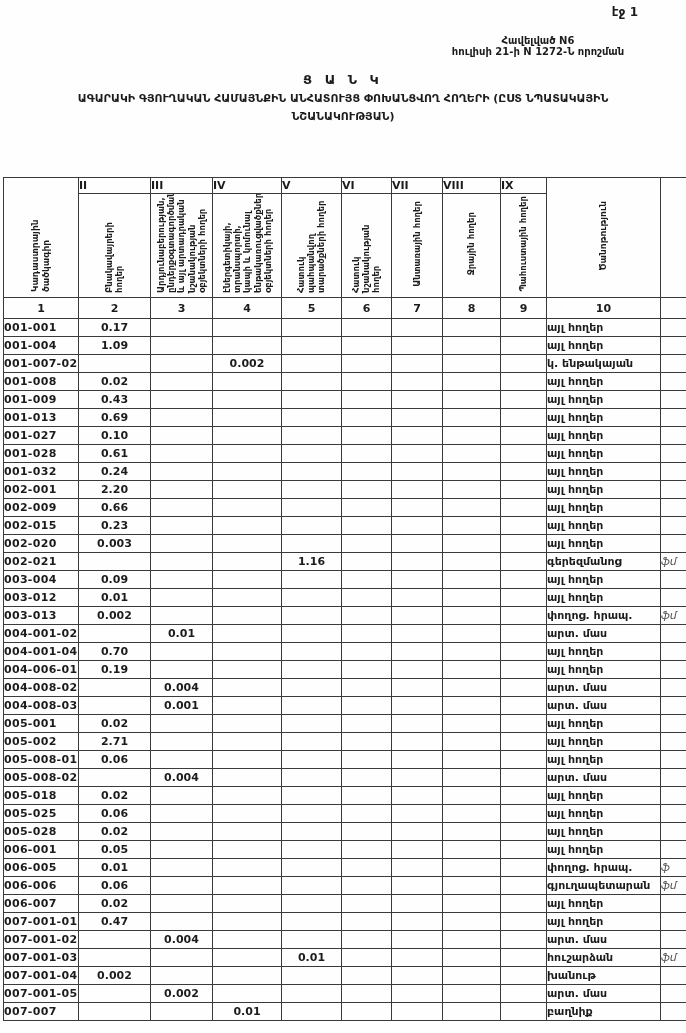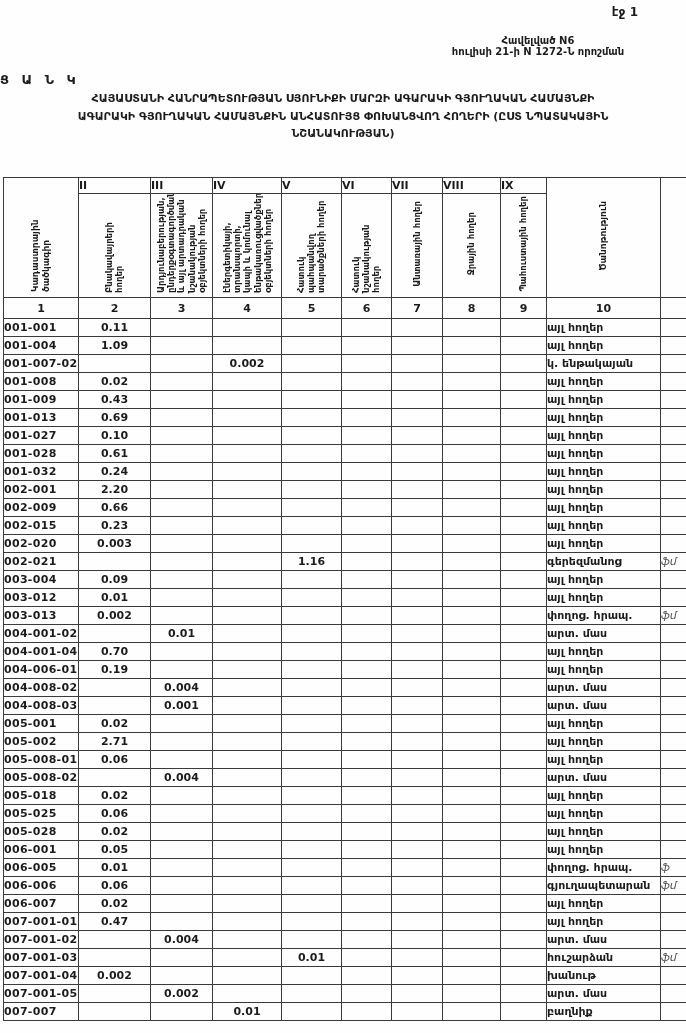--- a/index.html
+++ b/index.html
@@ -14,21 +14,21 @@
   .page-label{
     position:absolute;top:5px;right:48px;
     font-size:12px;font-weight:bold;
   }
   .appendix{
     position:absolute;top:36px;left:392px;width:292px;
     text-align:center;font-size:10px;font-weight:bold;line-height:10.5px;
   }
   .doc-title{
     position:absolute;top:72px;left:0;width:100%;
-    text-align:left;font-size:13px;font-weight:bold;letter-spacing:4px;
+    text-align:center;font-size:13px;font-weight:bold;letter-spacing:4px;
   }
   .doc-subtitle{
     position:absolute;top:90px;left:3px;width:680px;
     text-align:center;font-size:11px;font-weight:bold;line-height:17.5px;
   }
   table.land{
     position:absolute;left:3px;top:177px;
     border-collapse:collapse;table-layout:fixed;
     width:683px;
   }
@@ -71,21 +71,20 @@
   <div class="page-label">էջ 1</div>
 
   <div class="appendix">
     <div>Հավելված N6</div>
     <div>հուլիսի 21-ի N 1272-Ն որոշման</div>
   </div>
 
   <div class="doc-title">Ց Ա Ն Կ</div>
 
   <div class="doc-subtitle">
-    <div>ՀԱՅԱՍՏԱՆԻ ՀԱՆՐԱՊԵՏՈՒԹՅԱՆ ՍՅՈՒՆԻՔԻ ՄԱՐԶԻ ԱԳԱՐԱԿԻ ԳՅՈՒՂԱԿԱՆ ՀԱՄԱՅՆՔԻ</div>
     <div>ԱԳԱՐԱԿԻ ԳՅՈՒՂԱԿԱՆ ՀԱՄԱՅՆՔԻՆ ԱՆՀԱՏՈՒՅՑ ՓՈԽԱՆՑՎՈՂ ՀՈՂԵՐԻ (ԸՍՏ ՆՊԱՏԱԿԱՅԻՆ</div>
     <div>ՆՇԱՆԱԿՈՒԹՅԱՆ)</div>
   </div>
 
   <table class="land">
     <colgroup>
         <col style="width: 75px;">
         <col style="width: 72px;">
         <col style="width: 62px;">
         <col style="width: 69px;">
@@ -131,21 +130,21 @@
           <td class="num">7</td>
           <td class="num">8</td>
           <td class="num">9</td>
           <td class="num">10</td>
           <td class="markcol"></td>
         </tr>
       </thead>
     <tbody>
         <tr>
           <td class="code">001-001</td>
-          <td class="val">0.11</td>
+          <td class="val">0.17</td>
           <td class="val"></td>
           <td class="val"></td>
           <td class="val"></td>
           <td class="val"></td>
           <td class="val"></td>
           <td class="val"></td>
           <td class="val"></td>
           <td class="note">այլ հողեր</td>
           <td class="markcol"></td>
         </tr>

